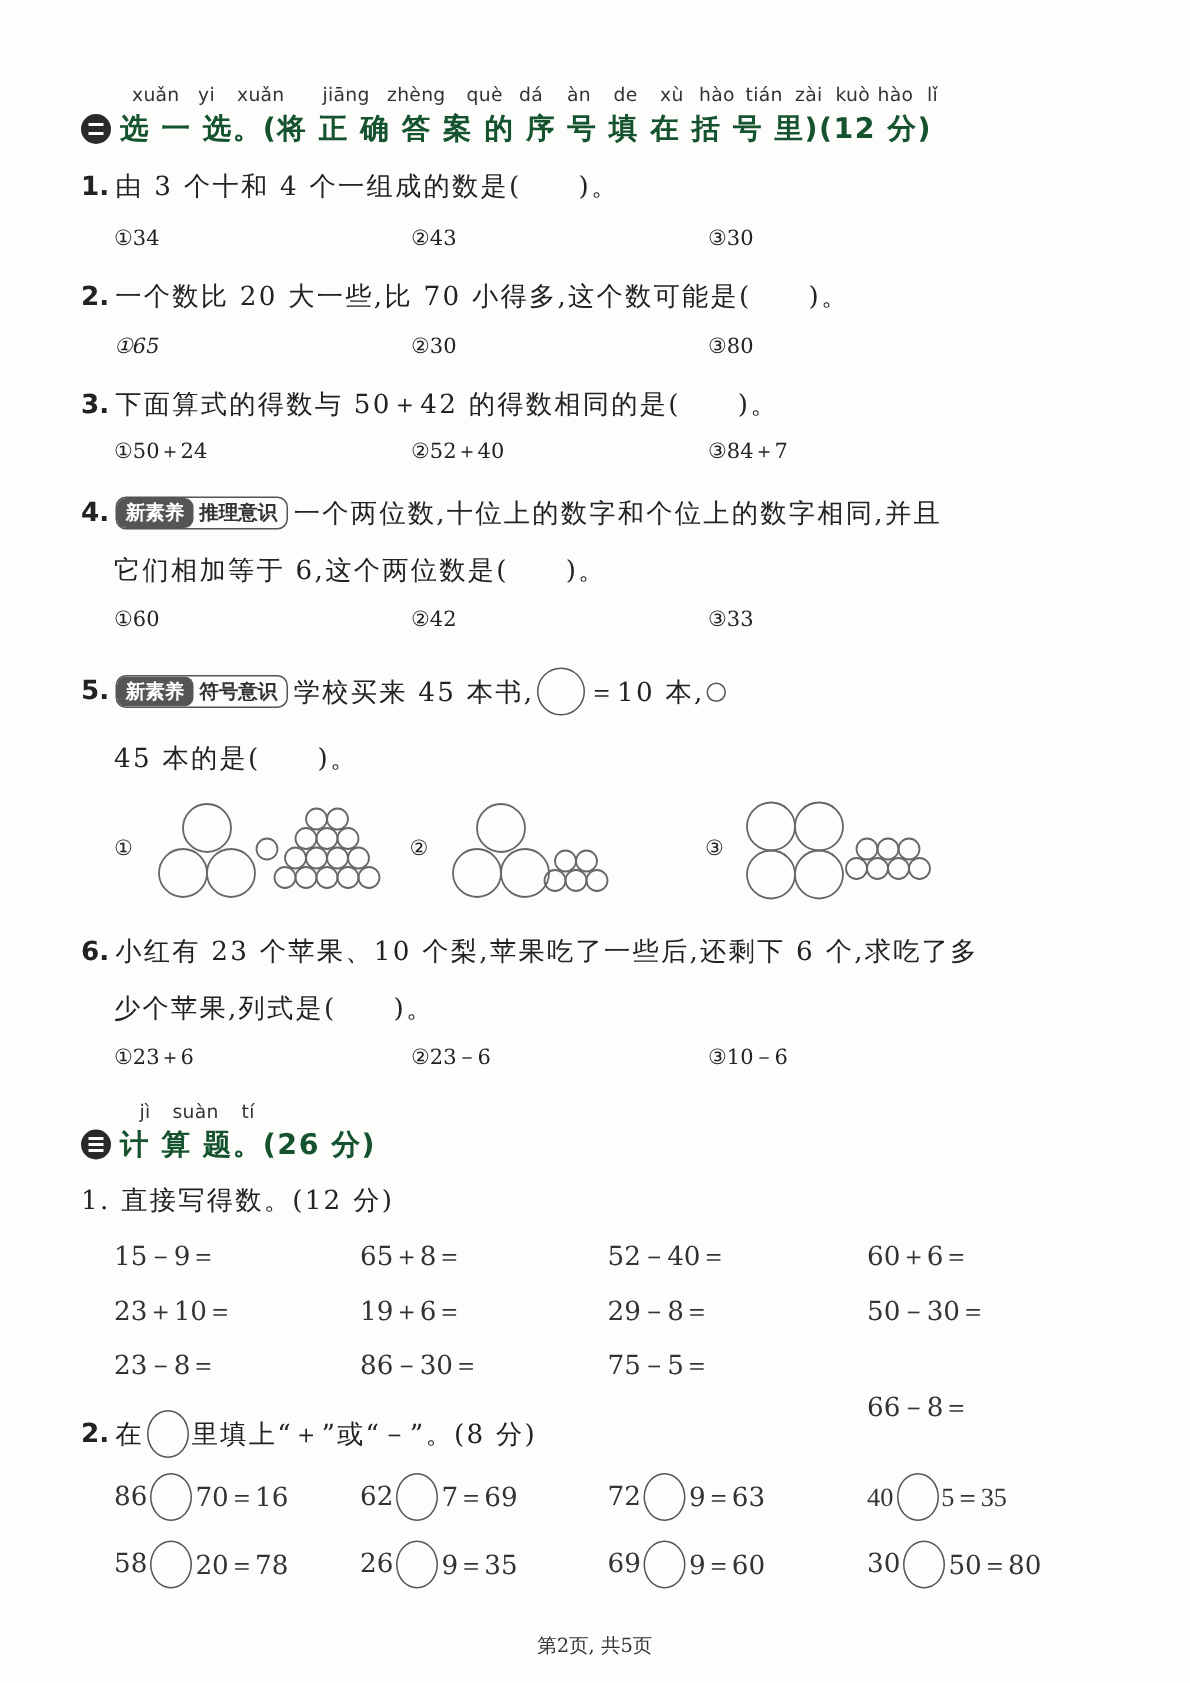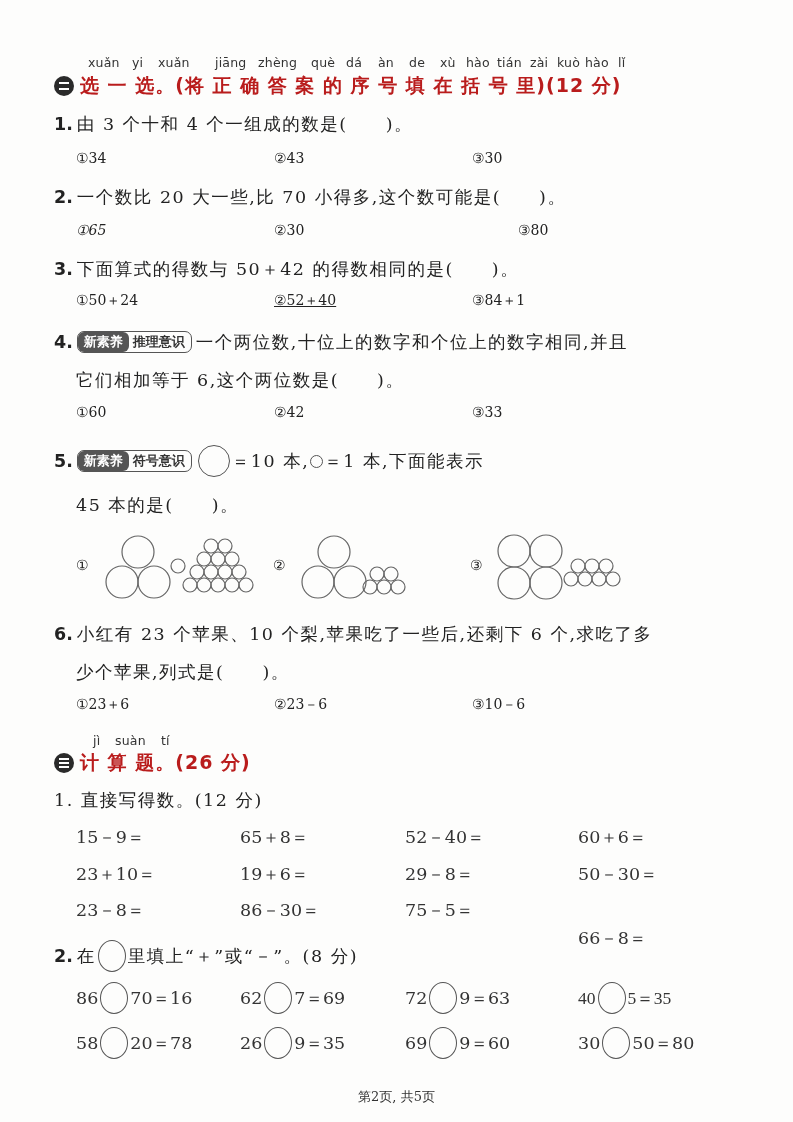--- a/index.html
+++ b/index.html
@@ -8,21 +8,21 @@
     font-family: "DejaVu Serif", "Liberation Serif", serif; color: #222;
   }
   .abs { position: absolute; }
   .pinyin {
     font-family: "DejaVu Sans", "Liberation Sans", sans-serif; font-size: 12.5px; color: #333;
     white-space: nowrap; letter-spacing: 0.2px;
   }
   .pinyin span { position: absolute; top: 0; }
   .sec-title {
     font-family: "DejaVu Sans", "Liberation Sans", sans-serif; font-size: 19px; font-weight: bold;
-    color: #b91c1c; white-space: nowrap; display: flex; align-items: center;
+    color: #14532d; white-space: nowrap; display: flex; align-items: center;
   }
   .sec-badge {
     width: 20px; height: 20px; border-radius: 50%; background: #2a2a2a; color: #fff;
     display: inline-flex; align-items: center; justify-content: center; font-size: 12px;
     margin-right: 6px; position: relative;
   }
   .sec-badge i { position: absolute; left: 5px; width: 10px; height: 2px; background: #fff; }
   .q {
     font-size: 17.5px; white-space: nowrap; letter-spacing: 1.5px; color: #222;
   }
@@ -84,52 +84,52 @@
 </div>
 <div class="abs opt" style="left:76px;top:150px;">①34</div>
 <div class="abs opt" style="left:274px;top:150px;">②43</div>
 <div class="abs opt" style="left:472px;top:150px;">③30</div>
 
 <div class="abs q" style="left:54px;top:185px;">
   <span class="qnum">2.</span><span>一个数比 20 大一些,比 70 小得多,这个数可能是(　　)。</span>
 </div>
 <div class="abs opt" style="left:76px;top:222px;font-style:italic;">①65</div>
 <div class="abs opt" style="left:274px;top:222px;">②30</div>
-<div class="abs opt" style="left:472px;top:222px;margin-left:46px;">③80</div>
+<div class="abs opt" style="left:472px;top:222px;">③80</div>
 
 <div class="abs q" style="left:54px;top:257px;">
   <span class="qnum">3.</span><span>下面算式的得数与 50＋42 的得数相同的是(　　)。</span>
 </div>
 <div class="abs opt" style="left:76px;top:292px;">①50＋24</div>
-<div class="abs opt" style="left:274px;top:292px;text-decoration:underline;">②52＋40</div>
-<div class="abs opt" style="left:472px;top:292px;">③84＋1</div>
+<div class="abs opt" style="left:274px;top:292px;">②52＋40</div>
+<div class="abs opt" style="left:472px;top:292px;">③84＋7</div>
 
 <div class="abs q" style="left:54px;top:330px;display:flex;align-items:center;">
   <span class="qnum">4.</span>
   <span class="tag">
     <span class="dark">新素养</span>
     <span class="light">推理意识</span>
   </span>
   <span>一个两位数,十位上的数字和个位上的数字相同,并且</span>
 </div>
 <div class="abs q" style="left:76px;top:368px;">它们相加等于 6,这个两位数是(　　)。</div>
 <div class="abs opt" style="left:76px;top:404px;">①60</div>
 <div class="abs opt" style="left:274px;top:404px;">②42</div>
 <div class="abs opt" style="left:472px;top:404px;">③33</div>
 
 <div class="abs q" style="left:54px;top:445px;display:flex;align-items:center;">
   <span class="qnum">5.</span>
   <span class="tag">
     <span class="dark">新素养</span>
     <span class="light">符号意识</span>
   </span>
+  <span>学校买来 45 本书,</span>
   <span class="blank-circle" style="width:30px;height:30px;"></span>
   <span>＝10 本,</span>
   <span class="small-circle"></span>
-  <span>＝1 本,下面能表示</span>
 </div>
 <div class="abs q" style="left:76px;top:493px;">45 本的是(　　)。</div>
 
 <div class="abs opt" style="left:76px;top:557px;">①</div>
 <svg class="abs" style="left:100px;top:532px;" width="160" height="70" viewBox="0 0 160 70">
   <circle cx="38" cy="20" r="16"></circle>
   <circle cx="22" cy="50" r="16"></circle>
   <circle cx="54" cy="50" r="16"></circle>
   <circle cx="78" cy="34" r="7"></circle>
 

